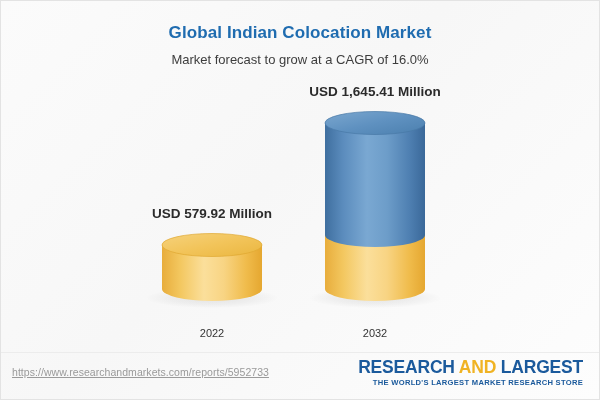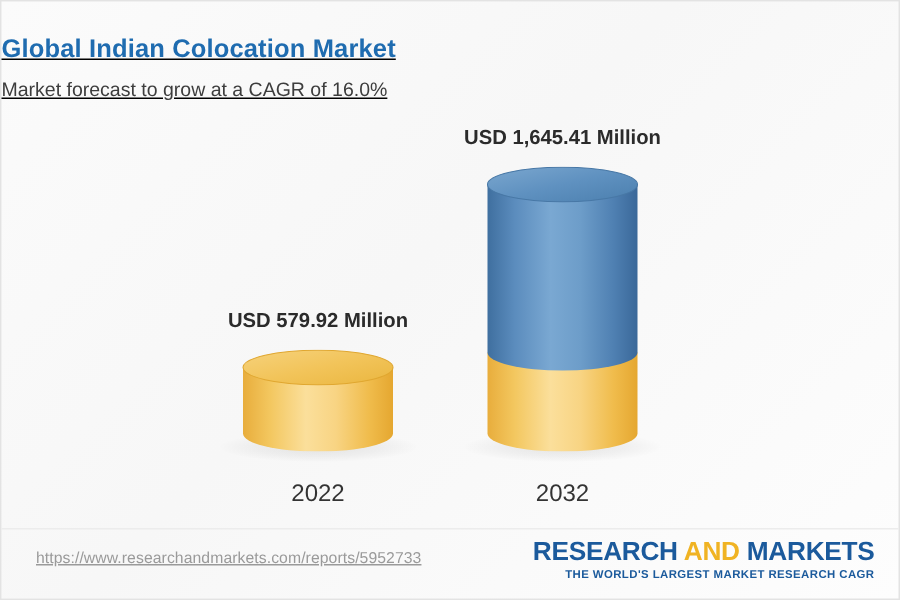--- a/index.html
+++ b/index.html
@@ -22,21 +22,21 @@
     border: 1px solid #e3e3e3;
     background: linear-gradient(135deg, #fbfbfb 0%, #f7f7f7 45%, #fdfdfd 100%);
   }
 
   
   .header {
     position: absolute;
     top: 22px;
     left: 0;
     width: 100%;
-    text-decoration: underline;
+    text-align: center;
   }
   .chart-title {
     margin: 0;
     font-size: 17px;
     font-weight: bold;
     color: #1f6cb0;
     letter-spacing: 0.1px;
   }
   .chart-subtitle {
     margin: 9px 0 13px 0;
@@ -88,38 +88,38 @@
     position: absolute;
     left: 0;
     bottom: 0;
   }
 
   .x-axis-label {
     position: absolute;
     left: 50%;
     transform: translateX(-50%);
     bottom: -38px;
-    font-size: 16px;
+    font-size: 11px;
     font-weight: normal;
     color: #333333;
   }
 
   
   .footer {
     position: absolute;
     left: 0;
     bottom: 0;
     width: 100%;
     height: 47px;
     border-top: 1px solid #ececec;
     box-sizing: border-box;
   }
   .footer-url {
     position: absolute;
-    left: 23px;
+    left: 11px;
     top: 13px;
     font-size: 10.5px;
     color: #9a9a9a;
     letter-spacing: 0.05px;
   }
   .logo {
     position: absolute;
     right: 16px;
     top: 5px;
     text-align: right;
@@ -224,19 +224,19 @@
       </svg>
       <div class="x-axis-label">2032</div>
     </div>
 
   </div>
 
   <div class="footer">
     <a class="footer-url" href="#">https://www.researchandmarkets.com/reports/5952733</a>
     <div class="logo">
       <div class="logo-main">
-        <span class="logo-word">RESEARCH</span><span> </span><span class="logo-and">AND</span><span> </span><span class="logo-word">MARKETS</span>
+        <span class="logo-word">RESEARCH</span><span> </span><span class="logo-and">AND</span><span> </span><span class="logo-word">LARGEST</span>
       </div>
-      <div class="logo-tagline">THE WORLD'S LARGEST MARKET RESEARCH CAGR</div>
+      <div class="logo-tagline">THE WORLD'S LARGEST MARKET RESEARCH STORE</div>
     </div>
   </div>
 
 </div>
 
 </body></html>

